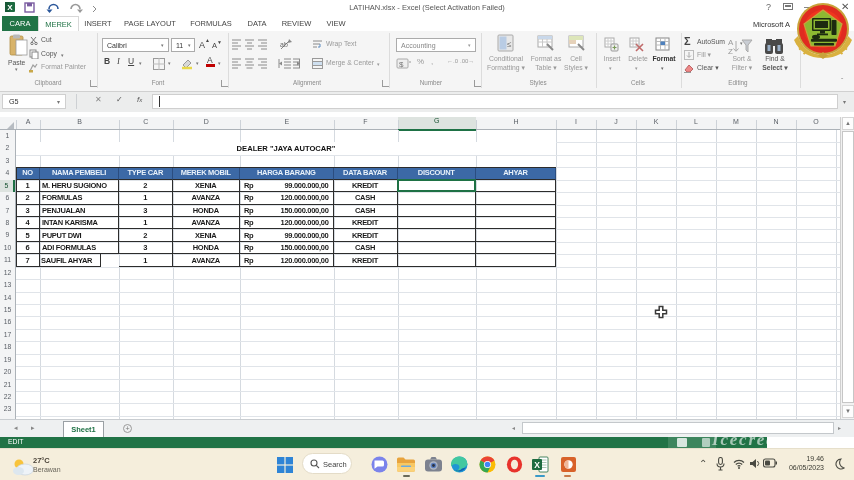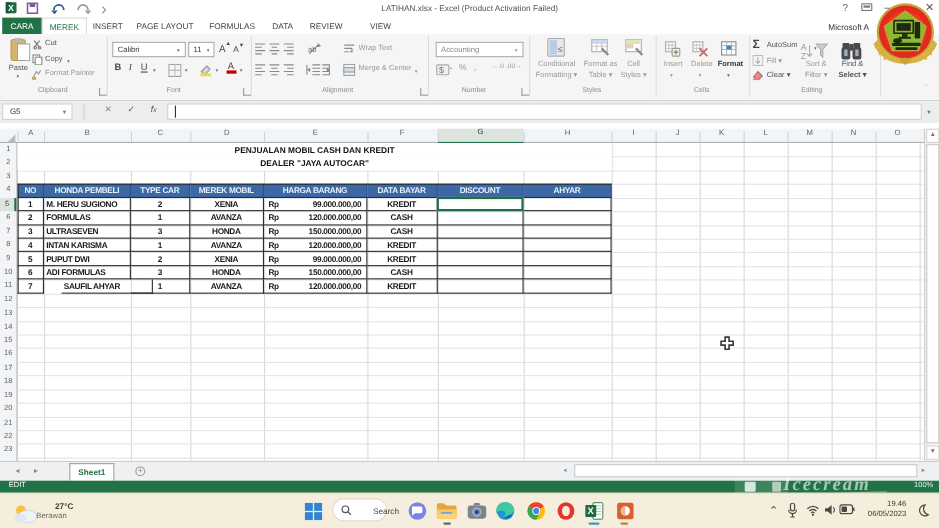--- a/index.html
+++ b/index.html
@@ -30,21 +30,21 @@
 .cvline{top:18px;width:1px;background:#d5dae0;height:289px;}
 .chsep{top:3px;width:1px;height:9px;background:#cdd2d8;}
 #rowhdr{left:0;top:18px;width:16px;height:289px;background:#f3f4f5;border-right:1px solid #acb2b8;box-sizing:border-box;}
 .rhl{left:0;width:15px;font-size:6.8px;color:#5a5f66;text-align:center;}
 .tcell{position:absolute;box-sizing:border-box;border-right:1px solid #2c2c2c;border-bottom:1px solid #2c2c2c;font-size:7.5px;letter-spacing:-0.3px;color:#1a1a1a;font-weight:700;display:flex;align-items:center;justify-content:center;}
 .hcell{background:#3c69a6;color:#e8f1fa;font-weight:700;border-right:1px solid #2b4d80;border-bottom:1px solid #2c2c2c;}
 </style></head>
 <body>
 <div id="stage">
   <div id="titlebar" class="abs">
-    <div class="abs ttxt">LATIHAN.xlsx - Excel (Product Activation Failed)</div>
+    <div class="abs ttxt">LATIHAN.xlsx - Excel (Select Activation Failed)</div>
     <svg class="abs" style="left:5px;top:1px;" width="110" height="14" viewBox="0 0 110 14">
       <rect x="0" y="1" width="10" height="10" rx="1" fill="#1d6b40"></rect>
       <rect x="0" y="1" width="4.5" height="10" fill="#185937"></rect>
       <text x="5" y="9" font-size="8" fill="#fff" text-anchor="middle" font-family="Liberation Sans" font-weight="bold">X</text>
       <rect x="20" y="2" width="9" height="9" fill="none" stroke="#7a5ca0" stroke-width="1.4"></rect>
       <rect x="22" y="2" width="5" height="3.4" fill="#7a5ca0"></rect>
       <path d="M44 8 a4.5 4.5 0 1 1 9 0" fill="none" stroke="#2b579a" stroke-width="1.6"></path>
       <path d="M41.5 8.5 L47.5 8.5 L44.5 12 z" fill="#2b579a"></path>
       <path d="M75 8 a4.5 4.5 0 1 0 -9 0" fill="none" stroke="#9a9a9a" stroke-width="1.6"></path>
       <path d="M72 8.5 L78 8.5 L75 12 z" fill="#9a9a9a"></path>
@@ -80,21 +80,21 @@
     <path d="M6 40 l-4 1.5 M9 45 l-4 2.5 M13 49 l-3.5 3 M52 40 l4 1.5 M49 45 l4 2.5 M45 49 l3.5 3" stroke="#d9b13f" stroke-width="2"></path>
   </svg>
   <div id="tabrow" class="abs">
     <div id="tab-file" class="abs tab">CARA</div>
     <div id="tab-home" class="abs tab">MEREK</div>
     <div class="abs tab" style="left:79px;width:38px;">INSERT</div>
     <div class="abs tab" style="left:117px;width:66px;">PAGE LAYOUT</div>
     <div class="abs tab" style="left:183px;width:56px;">FORMULAS</div>
     <div class="abs tab" style="left:239px;width:36px;">DATA</div>
     <div class="abs tab" style="left:275px;width:43px;">REVIEW</div>
-    <div class="abs tab" style="left:328px;width:36px;">VIEW</div>
+    <div class="abs tab" style="left:318px;width:36px;">VIEW</div>
     <div class="abs" style="left:753px;top:4px;font-size:7.5px;color:#333;">Microsoft A</div>
   </div>
   <div id="ribbon" class="abs">
     <div class="abs gsep" style="left:97px;"></div>
       <div class="abs gsep" style="left:228px;"></div>
     <div class="abs gsep" style="left:389px;"></div>
       <div class="abs gsep" style="left:481px;"></div>
     <div class="abs gsep" style="left:596px;"></div>
       <div class="abs gsep" style="left:681px;"></div>
     <div class="abs gsep" style="left:800px;"></div>
@@ -359,24 +359,23 @@
         <div class="abs rhl" style="top: 186.45px; height: 12.43px; line-height: 12.43px;">16</div>
         <div class="abs rhl" style="top: 198.88px; height: 12.43px; line-height: 12.43px;">17</div>
         <div class="abs rhl" style="top: 211.31px; height: 12.43px; line-height: 12.43px;">18</div>
         <div class="abs rhl" style="top: 223.74px; height: 12.43px; line-height: 12.43px;">19</div>
         <div class="abs rhl" style="top: 236.17px; height: 12.43px; line-height: 12.43px;">20</div>
         <div class="abs rhl" style="top: 248.6px; height: 12.43px; line-height: 12.43px;">21</div>
         <div class="abs rhl" style="top: 261.03px; height: 12.43px; line-height: 12.43px;">22</div>
         <div class="abs rhl" style="top: 273.46px; height: 12.43px; line-height: 12.43px;">23</div>
       </div>
     <div id="cells" class="abs" style="left:16px;top:18px;width:824px;height:289px;z-index:5;">
-        <div class="abs" style="left: 0px; top: 0px; width: 540px; height: 12.4px; display: flex; align-items: center; justify-content: center; font-size: 7.6px; font-weight: 700; color: rgb(17, 17, 17); background: rgb(255, 255, 255);">PENJUALAN MOBIL CASH DAN KREDIT</div>
         <div class="abs" style="left: 0px; top: 12.43px; width: 540px; height: 12.4px; display: flex; align-items: center; justify-content: center; font-size: 7.6px; font-weight: 700; color: rgb(17, 17, 17); background: rgb(255, 255, 255);">DEALER "JAYA AUTOCAR"</div>
         <div class="tcell hcell" style="left: 0px; top: 37.29px; width: 24px; height: 12.43px;">NO</div>
-        <div class="tcell hcell" style="left: 24px; top: 37.29px; width: 79px; height: 12.43px;">HONDA PEMBELI</div>
+        <div class="tcell hcell" style="left: 24px; top: 37.29px; width: 79px; height: 12.43px;">NAMA PEMBELI</div>
         <div class="tcell hcell" style="left: 103px; top: 37.29px; width: 53.5px; height: 12.43px;">TYPE CAR</div>
         <div class="tcell hcell" style="left: 156.5px; top: 37.29px; width: 67.5px; height: 12.43px;">MEREK MOBIL</div>
         <div class="tcell hcell" style="left: 224px; top: 37.29px; width: 93.5px; height: 12.43px;">HARGA BARANG</div>
         <div class="tcell hcell" style="left: 317.5px; top: 37.29px; width: 64px; height: 12.43px;">DATA BAYAR</div>
         <div class="tcell hcell" style="left: 381.5px; top: 37.29px; width: 78.5px; height: 12.43px;">DISCOUNT</div>
         <div class="tcell hcell" style="left: 460px; top: 37.29px; width: 80px; height: 12.43px;">AHYAR</div>
         <div class="tcell " style="left: 0px; top: 49.72px; width: 24px; height: 12.43px;">1</div>
         <div class="tcell " style="left: 24px; top: 49.72px; width: 79px; height: 12.43px; justify-content: flex-start; padding-left: 2px;">M. HERU SUGIONO</div>
         <div class="tcell " style="left: 103px; top: 49.72px; width: 53.5px; height: 12.43px;">2</div>
         <div class="tcell " style="left: 156.5px; top: 49.72px; width: 67.5px; height: 12.43px;">XENIA</div>
@@ -392,21 +391,21 @@
         <div class="tcell " style="left: 103px; top: 62.15px; width: 53.5px; height: 12.43px;">1</div>
         <div class="tcell " style="left: 156.5px; top: 62.15px; width: 67.5px; height: 12.43px;">AVANZA</div>
         <div class="tcell " style="left: 224px; top: 62.15px; width: 93.5px; height: 12.43px;">
           <span style="position:absolute;left:4px;">Rp</span>
           <span style="position:absolute;right:4px;">120.000.000,00</span>
         </div>
         <div class="tcell " style="left: 317.5px; top: 62.15px; width: 64px; height: 12.43px;">CASH</div>
         <div class="tcell " style="left: 381.5px; top: 62.15px; width: 78.5px; height: 12.43px;"></div>
         <div class="tcell " style="left: 460px; top: 62.15px; width: 80px; height: 12.43px;"></div>
         <div class="tcell " style="left: 0px; top: 74.58px; width: 24px; height: 12.43px;">3</div>
-        <div class="tcell " style="left: 24px; top: 74.58px; width: 79px; height: 12.43px; justify-content: flex-start; padding-left: 2px;">ULTRASEVEN</div>
+        <div class="tcell " style="left: 24px; top: 74.58px; width: 79px; height: 12.43px; justify-content: flex-start; padding-left: 2px;">PENJUALAN</div>
         <div class="tcell " style="left: 103px; top: 74.58px; width: 53.5px; height: 12.43px;">3</div>
         <div class="tcell " style="left: 156.5px; top: 74.58px; width: 67.5px; height: 12.43px;">HONDA</div>
         <div class="tcell " style="left: 224px; top: 74.58px; width: 93.5px; height: 12.43px;">
           <span style="position:absolute;left:4px;">Rp</span>
           <span style="position:absolute;right:4px;">150.000.000,00</span>
         </div>
         <div class="tcell " style="left: 317.5px; top: 74.58px; width: 64px; height: 12.43px;">CASH</div>
         <div class="tcell " style="left: 381.5px; top: 74.58px; width: 78.5px; height: 12.43px;"></div>
         <div class="tcell " style="left: 460px; top: 74.58px; width: 80px; height: 12.43px;"></div>
         <div class="tcell " style="left: 0px; top: 87.01px; width: 24px; height: 12.43px;">4</div>
@@ -436,21 +435,21 @@
         <div class="tcell " style="left: 103px; top: 111.87px; width: 53.5px; height: 12.43px;">3</div>
         <div class="tcell " style="left: 156.5px; top: 111.87px; width: 67.5px; height: 12.43px;">HONDA</div>
         <div class="tcell " style="left: 224px; top: 111.87px; width: 93.5px; height: 12.43px;">
           <span style="position:absolute;left:4px;">Rp</span>
           <span style="position:absolute;right:4px;">150.000.000,00</span>
         </div>
         <div class="tcell " style="left: 317.5px; top: 111.87px; width: 64px; height: 12.43px;">CASH</div>
         <div class="tcell " style="left: 381.5px; top: 111.87px; width: 78.5px; height: 12.43px;"></div>
         <div class="tcell " style="left: 460px; top: 111.87px; width: 80px; height: 12.43px;"></div>
         <div class="tcell " style="left: 0px; top: 124.3px; width: 24px; height: 12.43px;">7</div>
-        <div class="tcell " style="left: 40px; top: 124.3px; width: 83px; height: 12.43px; justify-content: flex-start; padding-left: 2px;">SAUFIL AHYAR</div>
+        <div class="tcell " style="left: 23px; top: 124.3px; width: 62px; height: 12.43px; justify-content: flex-start; padding-left: 2px;">SAUFIL AHYAR</div>
         <div class="tcell " style="left: 103px; top: 124.3px; width: 53.5px; height: 12.43px;">1</div>
         <div class="tcell " style="left: 156.5px; top: 124.3px; width: 67.5px; height: 12.43px;">AVANZA</div>
         <div class="tcell " style="left: 224px; top: 124.3px; width: 93.5px; height: 12.43px;">
           <span style="position:absolute;left:4px;">Rp</span>
           <span style="position:absolute;right:4px;">120.000.000,00</span>
         </div>
         <div class="tcell " style="left: 317.5px; top: 124.3px; width: 64px; height: 12.43px;">KREDIT</div>
         <div class="tcell " style="left: 381.5px; top: 124.3px; width: 78.5px; height: 12.43px;"></div>
         <div class="tcell " style="left: 460px; top: 124.3px; width: 80px; height: 12.43px;"></div>
         <div class="abs" style="left: 0px; top: 37.29px; width: 1px; height: 99.44px; background: rgb(44, 44, 44);"></div>
@@ -506,49 +505,49 @@
     </div>
   <div id="tabbar" class="abs" style="left:0;top:419px;width:854px;height:18px;background:#eef0f1;border-top:1px solid #c9cdd1;box-sizing:border-box;">
     <div class="abs" style="left:14px;top:4px;font-size:7px;color:#888;">◂</div>
     <div class="abs" style="left:31px;top:4px;font-size:7px;color:#888;">▸</div>
     <div class="abs" style="left:63px;top:1px;width:41px;height:16px;background:#fff;border:1px solid #9aa0a4;border-bottom:none;box-sizing:border-box;text-align:center;line-height:15px;font-size:7.5px;font-weight:700;color:#1e7145;">Sheet1</div>
     <div class="abs" style="left:123px;top:4px;width:9px;height:9px;border:1px solid #9a9a9a;border-radius:50%;box-sizing:border-box;color:#777;font-size:7px;line-height:7px;text-align:center;">+</div>
     <div class="abs" style="left:512px;top:2px;width:8px;height:12px;font-size:6px;color:#888;line-height:12px;">◂</div>
     <div class="abs" style="left:522px;top:2px;width:312px;height:12px;background:#fff;border:1px solid #c4c8cb;box-sizing:border-box;"></div>
     <div class="abs" style="left:838px;top:2px;width:8px;height:12px;font-size:6px;color:#888;line-height:12px;">▸</div>
   </div>
-  <div id="statusbar" class="abs" style="left:0;top:437px;width:854px;height:11px;background:#217346;text-decoration:underline;">
+  <div id="statusbar" class="abs" style="left:0;top:437px;width:767px;height:11px;background:#217346;text-decoration:underline;">
     <div class="abs" style="left:8px;top:1px;font-size:6.8px;color:#fff;">EDIT</div>
     <div class="abs" style="left:677px;top:1px;width:10px;height:9px;background:rgba(255,255,255,.8);border-radius:1px;"></div>
     <div class="abs" style="left:702px;top:1px;width:8px;height:9px;background:rgba(255,255,255,.6);border-radius:1px;"></div>
     <div class="abs" style="left:668px;top:-3px;width:48px;height:17px;background:rgba(255,255,255,.13);border-radius:2px;"></div>
     <div class="abs" style="left:712px;top:-7px;font-size:17px;font-style:italic;font-weight:700;letter-spacing:1.8px;color:rgba(255,255,255,.6);font-family:'Liberation Serif',serif;">Icecream</div>
     <div class="abs" style="left:714px;top:11px;width:92px;height:1.3px;background:rgba(255,255,255,.35);transform:rotate(-2deg);"></div>
     <div class="abs" style="left:831px;top:1px;font-size:6.8px;color:rgba(255,255,255,.9);">100%</div>
   </div>
   <div id="taskbar" class="abs" style="left:0;top:448px;width:854px;height:32px;background:#f5eedc;border-top:1px solid #e6dfcb;box-sizing:border-box;">
     <svg class="abs" style="left:11px;top:7px;" width="26" height="22" viewBox="0 0 26 22">
       <circle cx="8" cy="8" r="4.5" fill="#f8c33a"></circle>
       <ellipse cx="14" cy="13.5" rx="8.5" ry="5.5" fill="#eef3f8" stroke="#cdd7e0" stroke-width="0.8"></ellipse>
       <ellipse cx="7.5" cy="15" rx="5.5" ry="4" fill="#dde7ef"></ellipse>
     </svg>
-    <div class="abs" style="left:50px;top:7px;font-size:7.5px;font-weight:700;color:#463f35;">27°C</div>
+    <div class="abs" style="left:33px;top:7px;font-size:7.5px;font-weight:700;color:#463f35;">27°C</div>
     <div class="abs" style="left:33px;top:17px;font-size:7px;color:#6a665c;">Berawan</div>
     <svg class="abs" style="left:277px;top:8px;" width="16" height="16" viewBox="0 0 16 16">
       <rect x="0" y="0" width="7.4" height="7.4" fill="#2f84d6"></rect>
         <rect x="8.6" y="0" width="7.4" height="7.4" fill="#2f84d6"></rect>
       <rect x="0" y="8.6" width="7.4" height="7.4" fill="#2f84d6"></rect>
         <rect x="8.6" y="8.6" width="7.4" height="7.4" fill="#2f84d6"></rect>
     </svg>
     <div class="abs" style="left:302px;top:4px;width:50px;height:21px;background:#fff;border:1px solid #e4dcc8;border-radius:11px;box-sizing:border-box;">
       <svg class="abs" style="left:7px;top:5px;" width="10" height="10" viewBox="0 0 10 10">
           <circle cx="4" cy="4" r="3" fill="none" stroke="#555" stroke-width="1.1"></circle>
           <path d="M6.3 6.3 L9 9" stroke="#555" stroke-width="1.1"></path>
         </svg>
-      <div class="abs" style="left:36px;top:6px;font-size:7.5px;color:#444;">Search</div>
+      <div class="abs" style="left:20px;top:6px;font-size:7.5px;color:#444;">Search</div>
     </div>
     <svg class="abs" style="left:371px;top:7px;" width="17" height="17" viewBox="0 0 17 17">
       <circle cx="8.5" cy="8.5" r="8" fill="#7b83eb"></circle>
       <path d="M4.5 6 h8 a1.5 1.5 0 0 1 1.5 1.5 v3 a1.5 1.5 0 0 1 -1.5 1.5 h-5 l-3 2.2 z" fill="#fff" transform="translate(-1,-1.5)"></path>
     </svg>
     <svg class="abs" style="left:397px;top:8px;" width="19" height="15" viewBox="0 0 19 15">
       <path d="M0 2 a1.5 1.5 0 0 1 1.5 -1.5 h5 l2 2 h8 a1.5 1.5 0 0 1 1.5 1.5 v9 a1.5 1.5 0 0 1 -1.5 1.5 h-15 a1.5 1.5 0 0 1 -1.5 -1.5 z" fill="#e8a33d"></path>
       <path d="M0 6 h18 v7 a1.5 1.5 0 0 1 -1.5 1.5 h-15 a1.5 1.5 0 0 1 -1.5 -1.5 z" fill="#f8c863"></path>
       <rect x="4" y="8.5" width="10" height="4" rx="0.8" fill="#6aaae0"></rect>
       <path d="M0 10 h18 v3 a1.5 1.5 0 0 1 -1.5 1.5 h-15 a1.5 1.5 0 0 1 -1.5 -1.5 z" fill="#fbd27a"></path>

